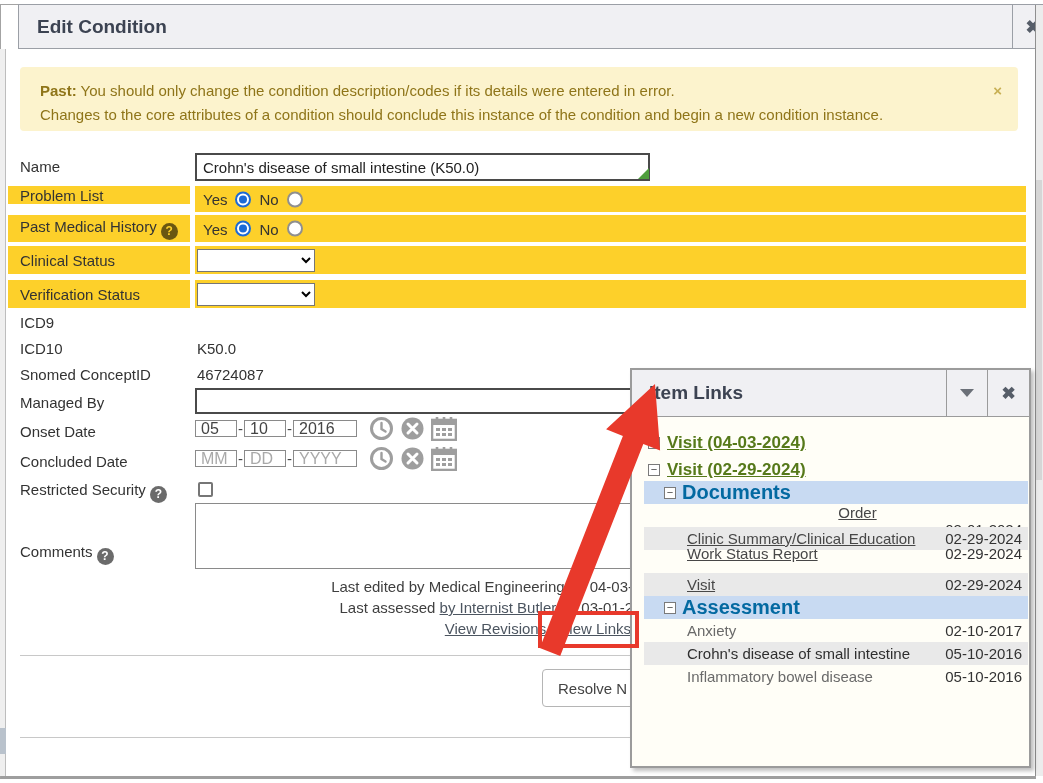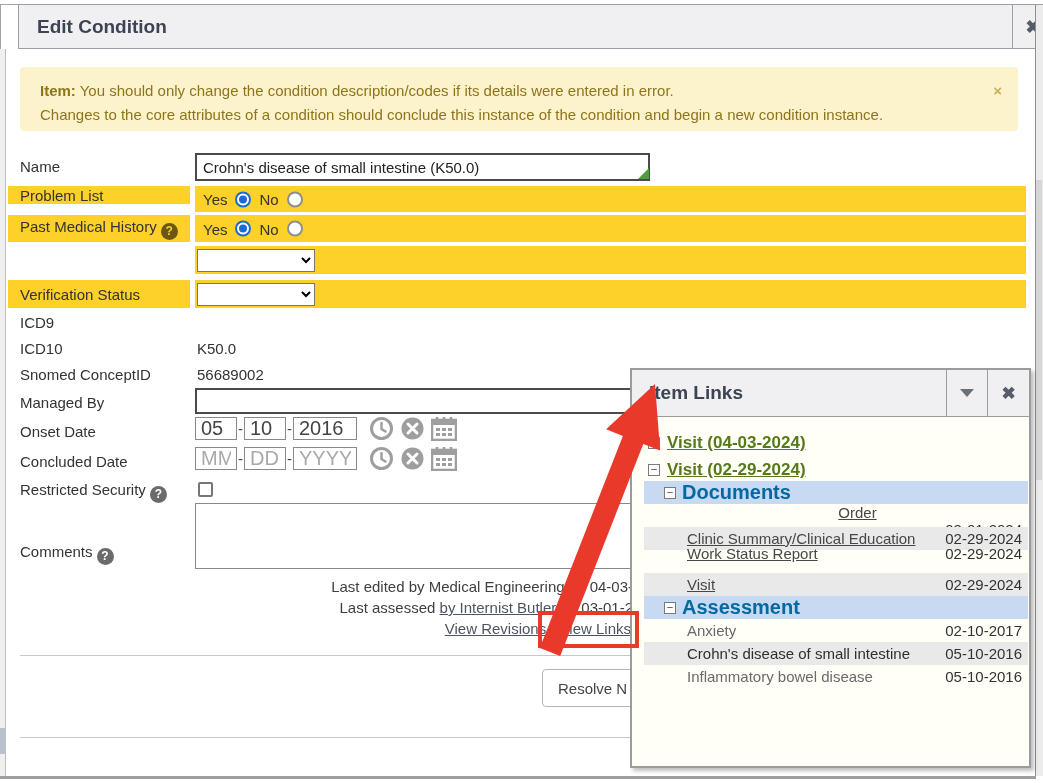--- a/index.html
+++ b/index.html
@@ -40,21 +40,21 @@
     color:#fdd02a; font-size:12px; font-weight:bold; text-align:center; line-height:17px; vertical-align:-3px; margin-left:4px; }
   .q-icon.on-white { color:#ffffff; }
 
   .radio { display:inline-block; width:16px; height:16px; border-radius:50%; background:#fff; border:2px solid #8f8f8f; position:relative; }
   .radio.checked { border-color:#1b6ad6; }
   .radio.checked::after { content:""; position:absolute; left:2px; top:2px; width:8px; height:8px; border-radius:50%; background:#1b6ad6; }
 
   .text-input { position:absolute; border:2px solid #4a4a4a; background:#fff; font-family:"Liberation Sans",sans-serif;
     font-size:15px; color:#222; padding:0 6px; }
   .date-input { border:1px solid #8a8a8a; background:#fff; font-family:"Liberation Sans",sans-serif;
-    font-size:20px; color:#444; padding:0 5px; height:23px; }
+    font-size:16px; color:#444; padding:0 5px; height:17px; }
   .date-input::placeholder { color:#a9a9a9; }
   .date-sep { font-size:15px; color:#444; margin:0 1px; }
   select.status-select { position:absolute; width:118px; height:23px; border:1px solid #767676; background:#fff; font-size:14px; }
 
   .green-corner { position:absolute; width:0; height:0; border-left:11px solid transparent; border-bottom:11px solid #4f9e3d; }
 
   .checkbox { position:absolute; width:15px; height:15px; border:2px solid #767676; border-radius:2px; background:#fff; }
 
   textarea.comments { position:absolute; left:195px; top:503px; width:460px; height:66px; border:1px solid #8a8a8a;
     resize:none; font-family:"Liberation Sans",sans-serif; font-size:15px; }
@@ -113,21 +113,21 @@
   </div>
 
   <div class="scroll-left">
       <span class="scroll-left-thumb"></span>
     </div>
   <div class="scroll-right">
       <span class="scroll-right-thumb"></span>
     </div>
 
   <div class="note">
-    <div><b>Item:</b><span> You should only change the condition description/codes if its details were entered in error.</span></div>
+    <div><b>Past:</b><span> You should only change the condition description/codes if its details were entered in error.</span></div>
     <div>Changes to the core attributes of a condition should conclude this instance of the condition and begin a new condition instance.</div>
     <span class="note-dismiss">×</span>
   </div>
 
   <div class="flabel" style="top:158px;">Name</div>
   <input class="text-input" style="left: 195px; top: 153px; width: 455px; height: 28px;" value="Crohn's disease of small intestine (K50.0)">
   <span class="green-corner" style="left:638px; top:168px;"></span>
 
   <div class="yrow-label" style="top:186px; height:18px;">
     <span class="flabel-in">Problem List</span>
@@ -146,34 +146,37 @@
   </div>
   <div class="yrow-value" style="top:215px; height:27px;">
     <span class="val-in">
       <span>Yes</span>
       <span class="radio checked"></span>
       <span>No</span>
       <span class="radio"></span>
     </span>
   </div>
 
+  <div class="yrow-label" style="top:246px; height:28px;">
+    <span class="flabel-in">Clinical Status</span>
+  </div>
   <div class="yrow-value" style="top:246px; height:28px;"></div>
   <select class="status-select" style="left:197px; top:249px;"></select>
 
   <div class="yrow-label" style="top:280px; height:28px;">
     <span class="flabel-in">Verification Status</span>
   </div>
   <div class="yrow-value" style="top:280px; height:28px;"></div>
   <select class="status-select" style="left:197px; top:283px;"></select>
 
   <div class="flabel" style="top:314px;">ICD9</div>
   <div class="flabel" style="top:340px;">ICD10</div>
   <div class="flabel" style="left:197px; top:340px;">K50.0</div>
   <div class="flabel" style="top:366px;">Snomed ConceptID</div>
-  <div class="flabel" style="left:197px; top:366px;">56689002</div>
+  <div class="flabel" style="left:197px; top:366px;">46724087</div>
 
   <div class="flabel" style="top:394px;">Managed By</div>
   <input class="text-input" style="left: 195px; top: 388px; width: 460px; height: 26px;" value="">
 
   <div class="flabel" style="top:423px;">Onset Date</div>
   <div style="position:absolute; left:195px; top:416px; display:flex; align-items:center;">
     <input class="date-input" style="width: 42px;" value="05">
       <span class="date-sep">-</span>
     <input class="date-input" style="width: 42px;" value="10">
       <span class="date-sep">-</span>

